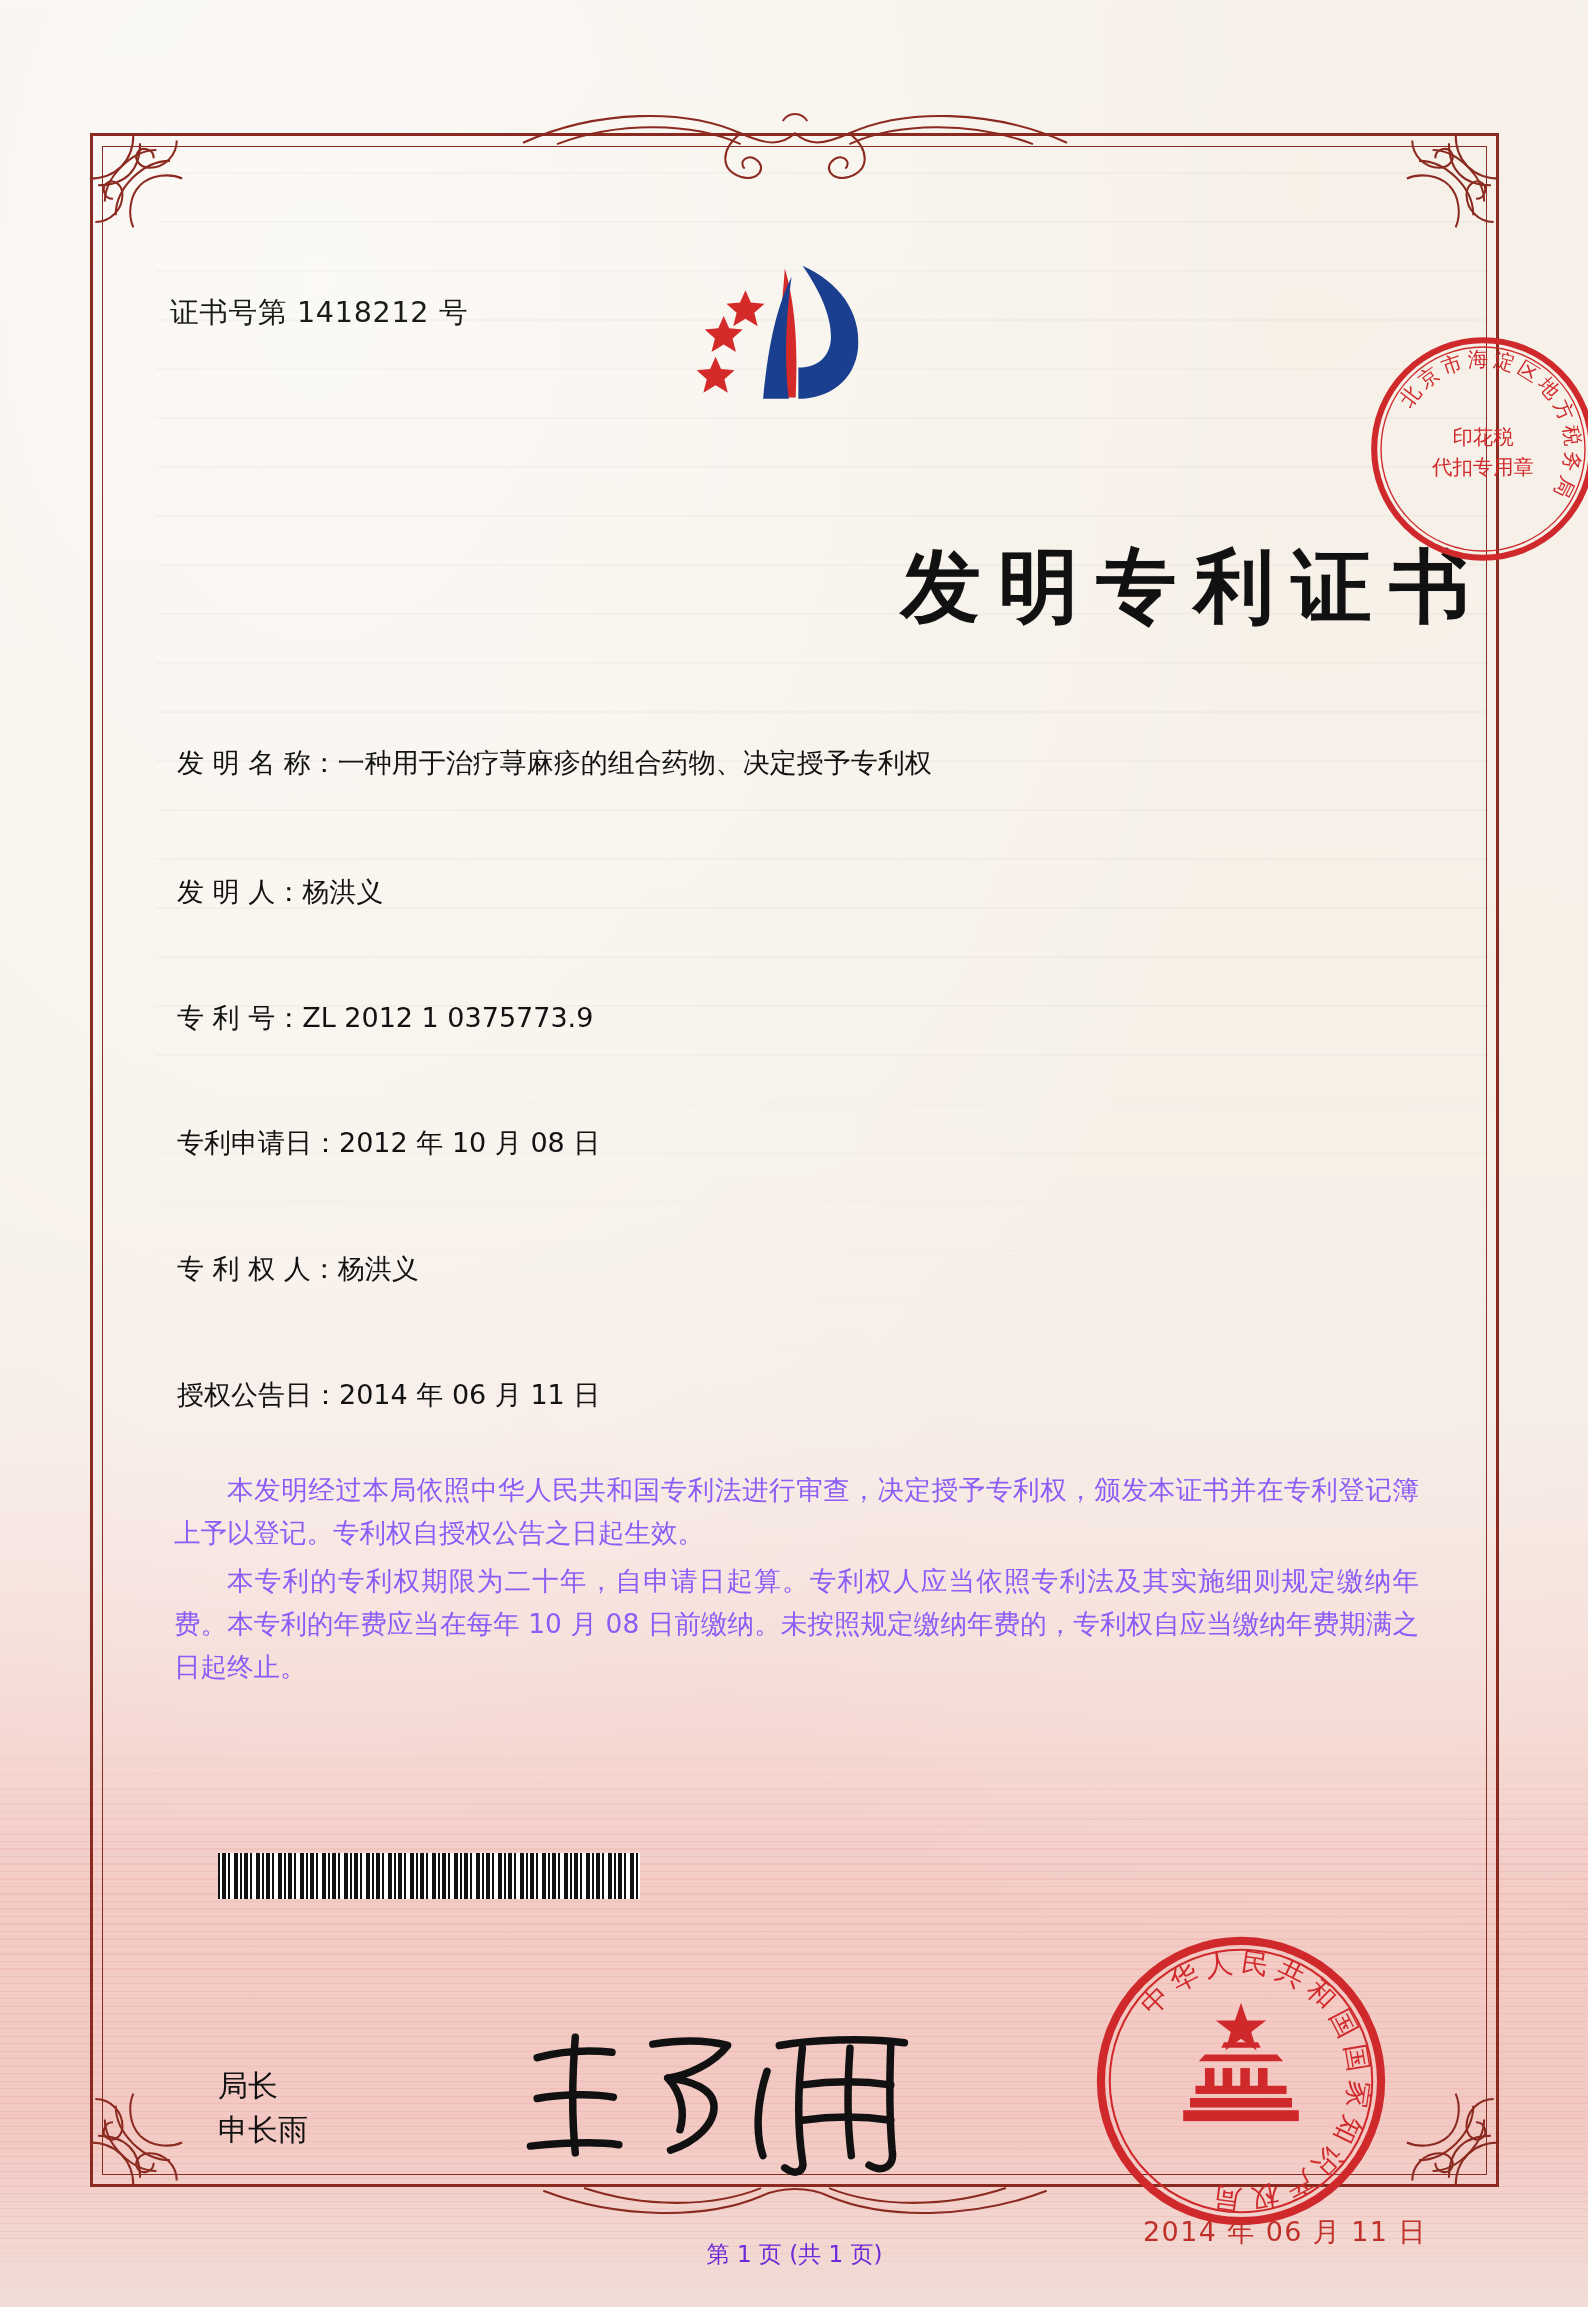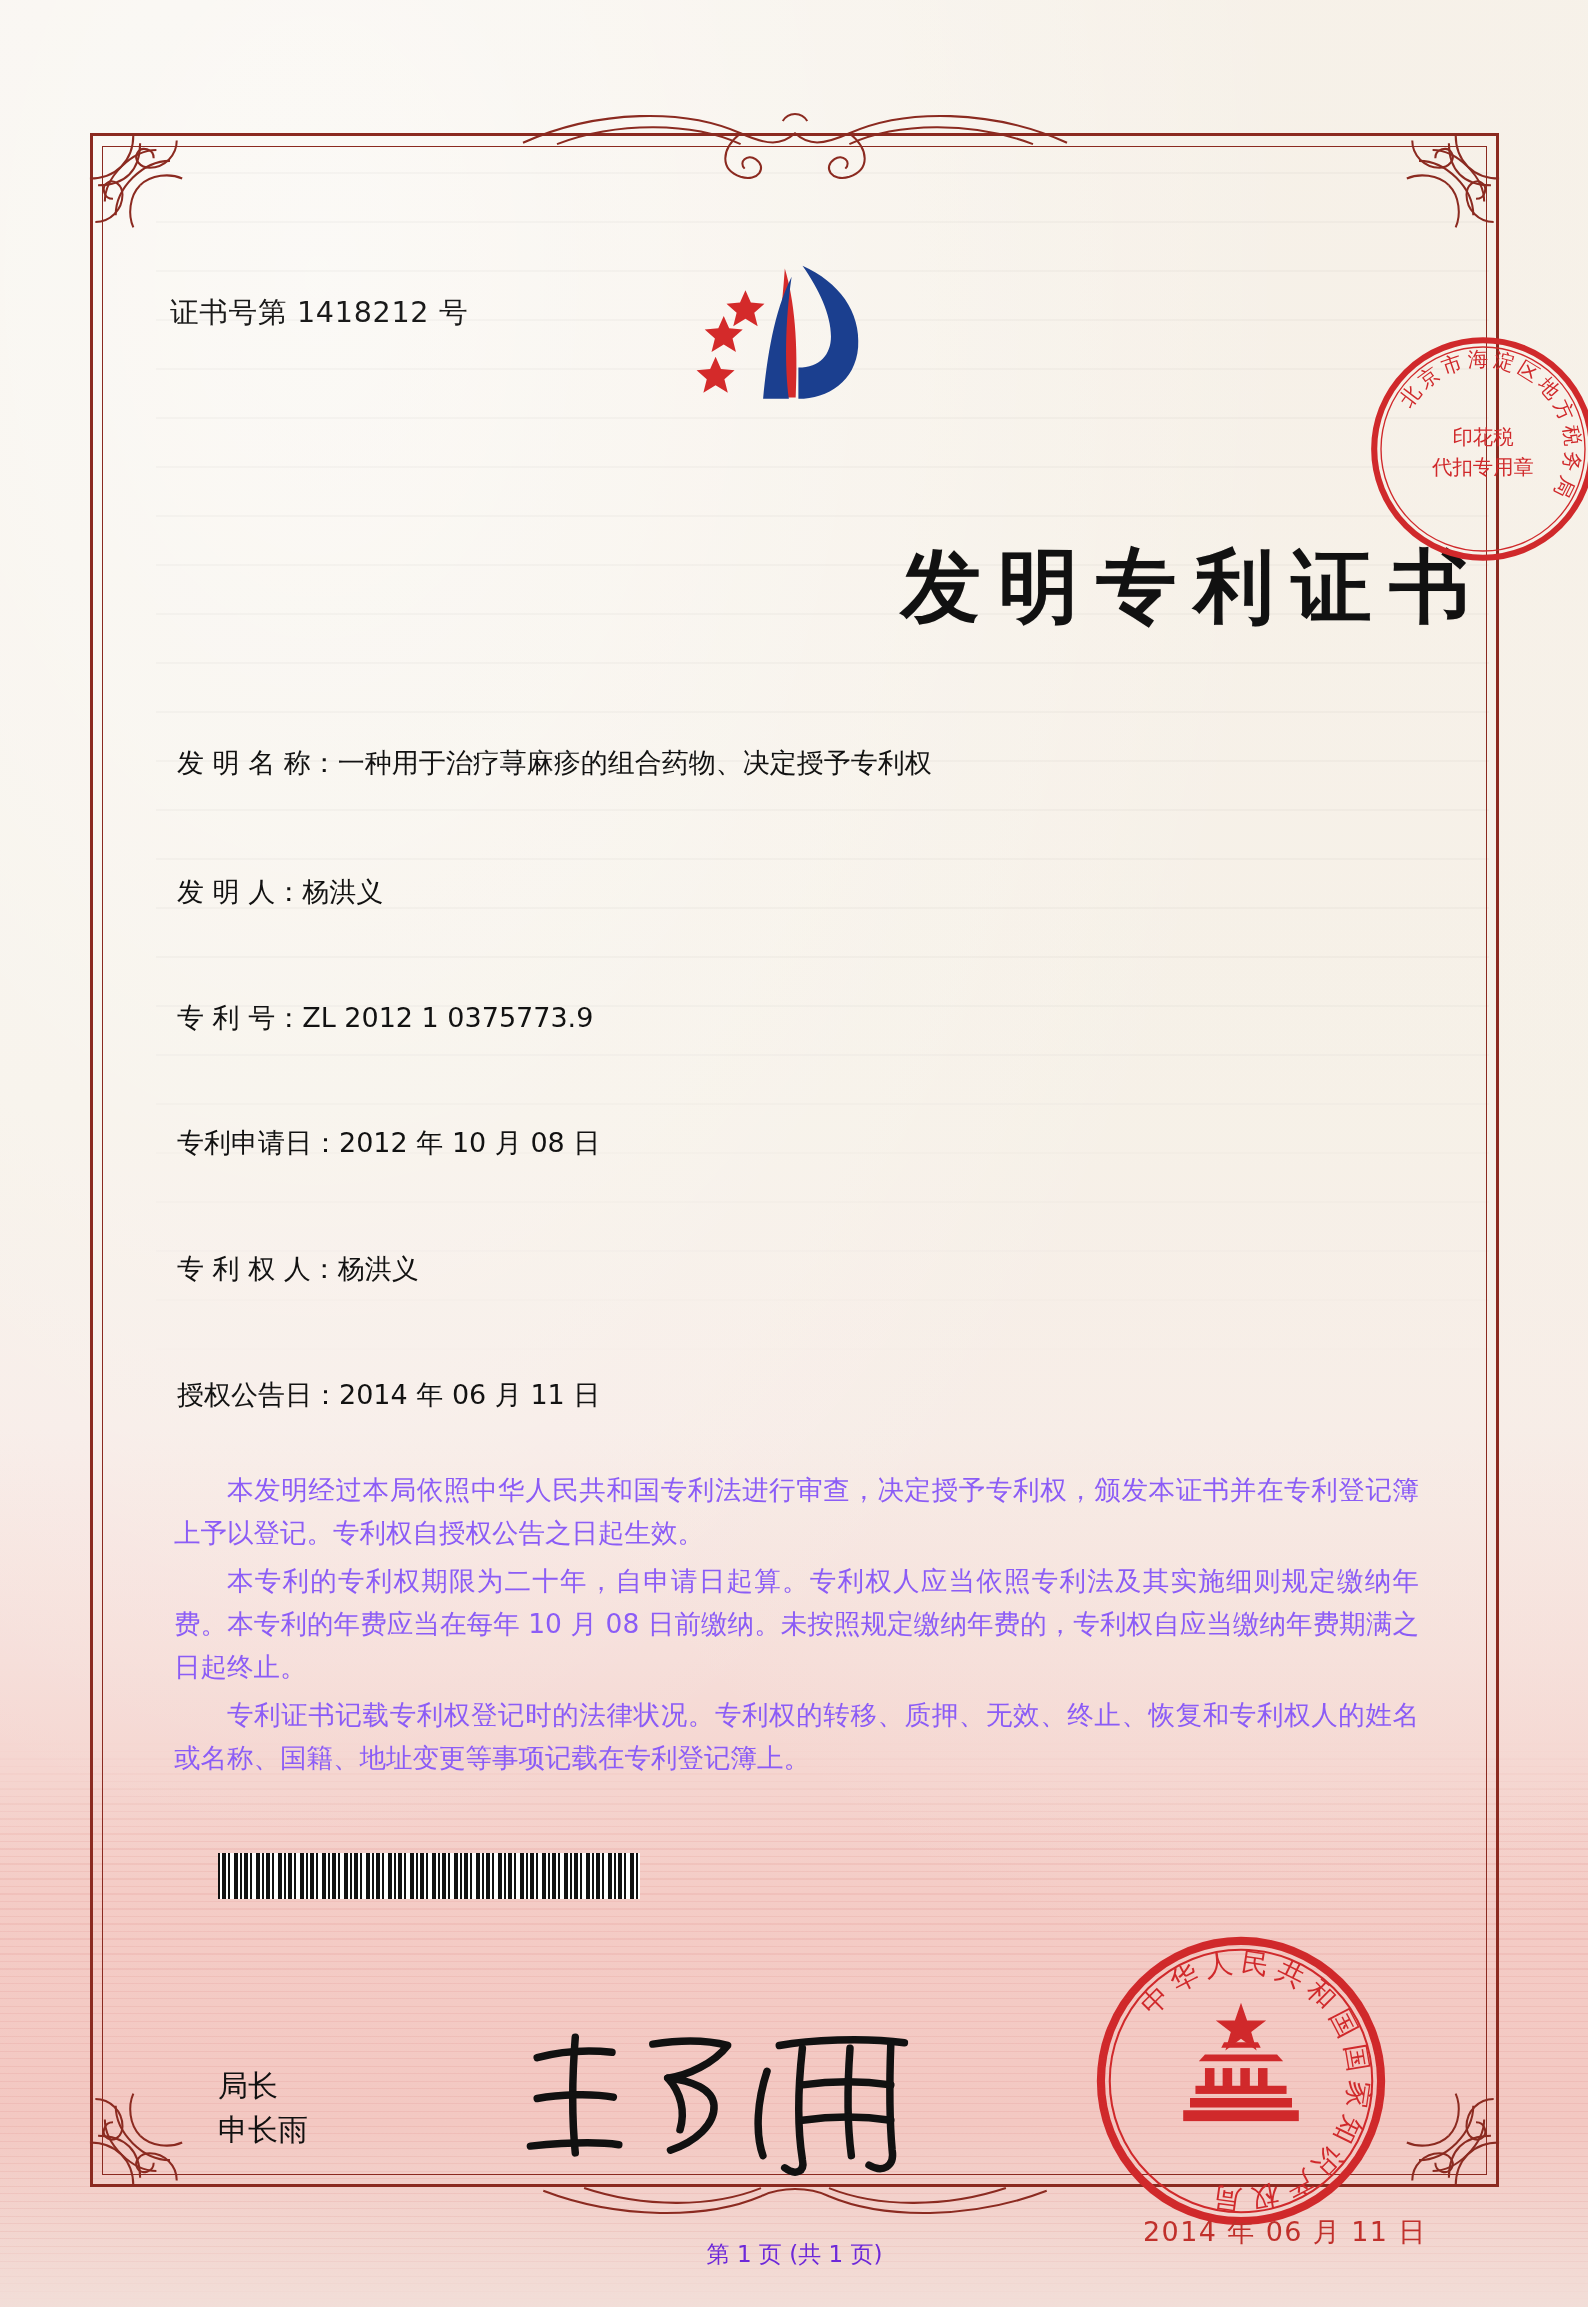--- a/index.html
+++ b/index.html
@@ -239,21 +239,20 @@
   <div class="field" id="f-holder">
     <span class="lbl">专 利 权 人：</span><span class="val">杨洪义</span>
   </div>
   <div class="field" id="f-grantdate">
     <span class="lbl">授权公告日：</span><span class="val">2014 年 06 月 11 日</span>
   </div>
 
   <div id="body-text">
     <p>本发明经过本局依照中华人民共和国专利法进行审查，决定授予专利权，颁发本证书并在专利登记簿上予以登记。专利权自授权公告之日起生效。</p>
     <p>本专利的专利权期限为二十年，自申请日起算。专利权人应当依照专利法及其实施细则规定缴纳年费。本专利的年费应当在每年 10 月 08 日前缴纳。未按照规定缴纳年费的，专利权自应当缴纳年费期满之日起终止。</p>
-    <p>专利证书记载专利权登记时的法律状况。专利权的转移、质押、无效、终止、恢复和专利权人的姓名或名称、国籍、地址变更等事项记载在专利登记簿上。</p>
   </div>
 
   <div id="barcode"></div>
 
   <div id="sig-label">
     <div>局长</div>
     <div>申长雨</div>
   </div>
 
   <svg id="signature" viewBox="0 0 700 260">

